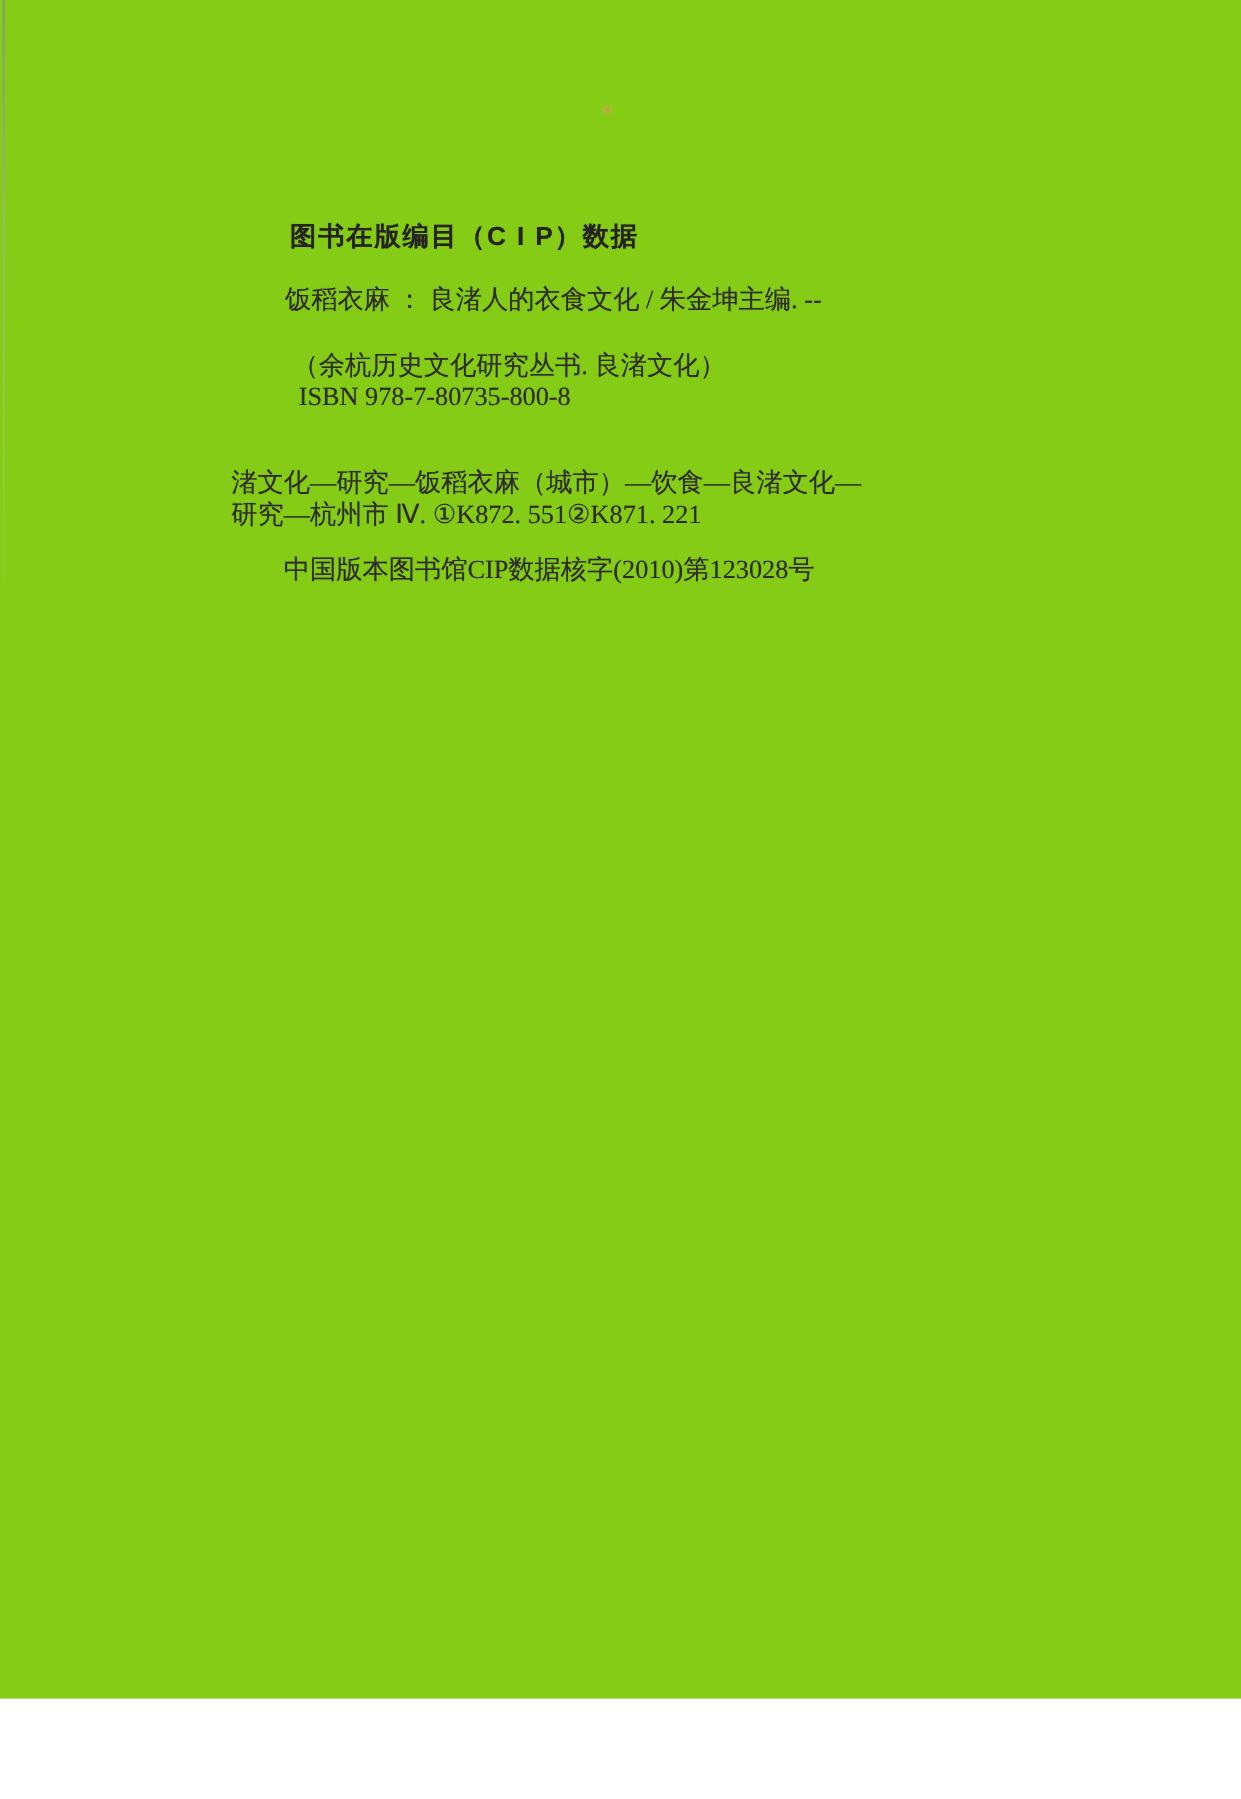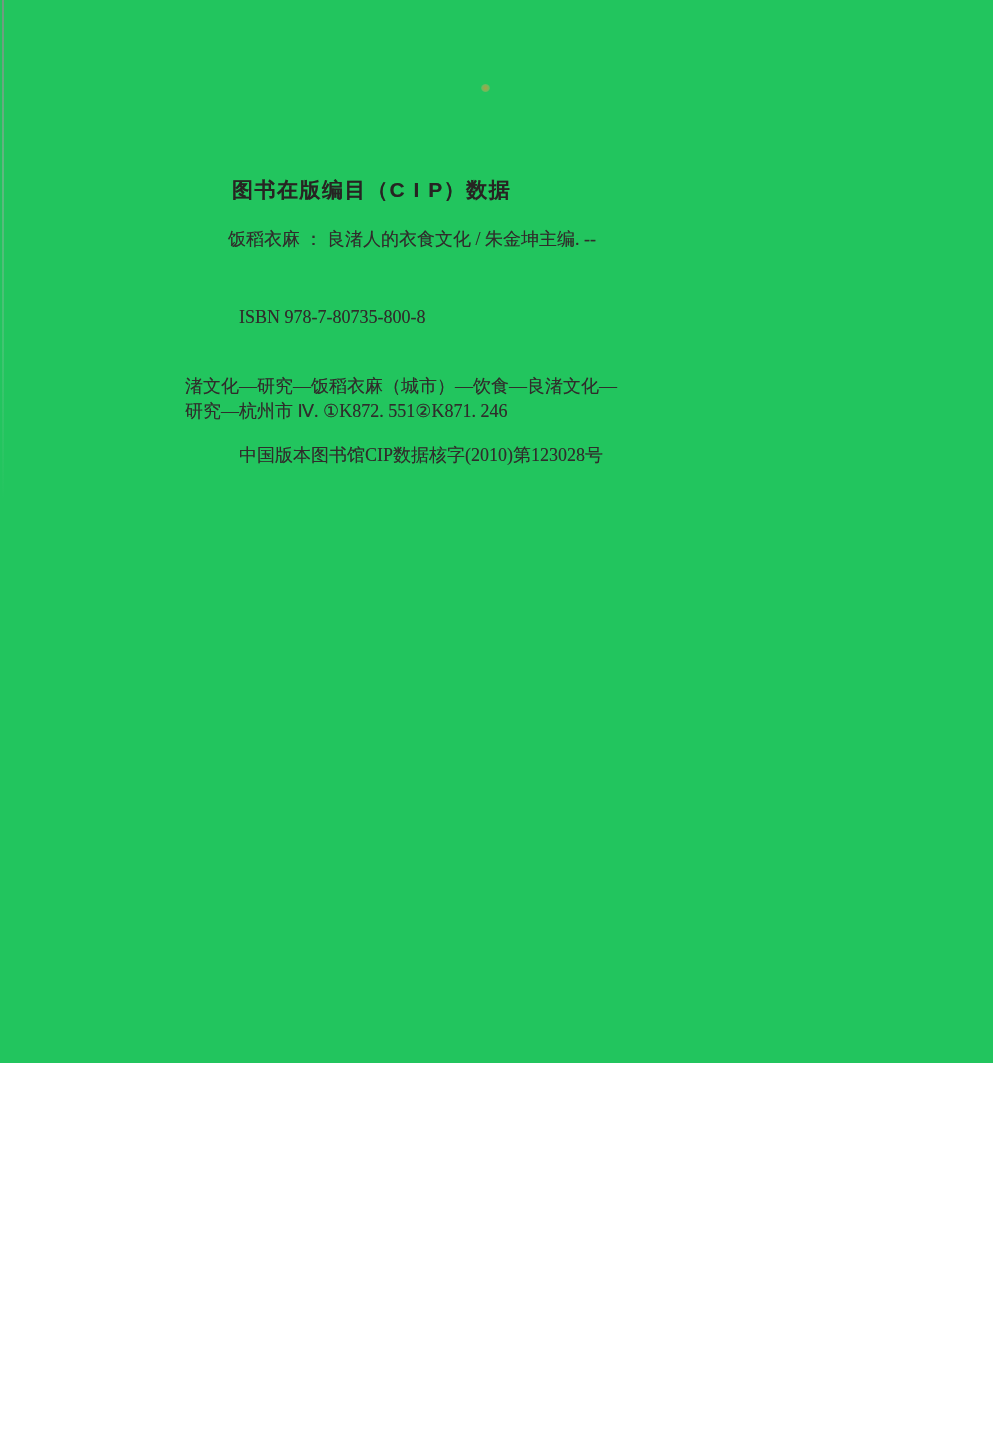--- a/index.html
+++ b/index.html
@@ -3,22 +3,22 @@
 <meta charset="utf-8">
 <style>
   html, body {
     margin: 0;
     padding: 0;
     background: #ffffff;
   }
   .page {
     position: relative;
     width: 993px;
-    height: 1063px;
-    background: #22c55e;
+    height: 1359px;
+    background: #84cc16;
     overflow: hidden;
     font-family: "Liberation Serif", serif;
   }
   
   .scan-edge-left {
     position: absolute;
     left: 2px;
     top: 0;
     width: 2px;
     height: 500px;
@@ -39,57 +39,58 @@
     background: radial-gradient(circle at 50% 50%,
       rgba(198,153,62,0.85) 0%,
       rgba(210,170,90,0.45) 55%,
       rgba(220,190,130,0) 100%);
   }
   .line {
     position: absolute;
     margin: 0;
     white-space: nowrap;
     color: #2f2d2b;
-    font-size: 18px;
+    font-size: 21px;
     line-height: 27px;
     text-shadow: 0 0 0.6px rgba(60,58,55,0.55);
   }
   .heading {
     font-family: "Liberation Sans", sans-serif;
     font-weight: bold;
     letter-spacing: 1.5px;
     font-size: 21px;
     color: #262422;
   }
   .l-heading { left: 232px; top: 176px; }
   .l-rec0    { left: 228px; top: 226px; }
   .l-rec1    { left: 190px; top: 253px; }
   .l-rec2    { left: 234px; top: 279px; }
   .l-rec3    { left: 239px; top: 304px; font-family: Liberation Serif, serif; }
   .l-cls0    { left: 235px; top: 348px; }
   .l-cls1    { left: 185px; top: 373px; }
   .l-cls2    { left: 185px; top: 398px; }
-  .l-reg     { left: 227px; top: 442px; margin-left: 12px; }
+  .l-reg     { left: 227px; top: 442px; }
 </style>
 </head>
 <body>
 
 <div class="page">
 
   <div class="scan-edge-left"></div>
   <div class="scan-speck"></div>
 
   <h1 class="line heading l-heading">图书在版编目（C I P）数据</h1>
 
   <div class="line l-rec0">饭稻衣麻 ： 良渚人的衣食文化 / 朱金坤主编. --</div>
 
 
+  <div class="line l-rec2">（余杭历史文化研究丛书. 良渚文化）</div>
 
   <div class="line l-rec3">ISBN 978-7-80735-800-8</div>
 
 
   <div class="line l-cls1">渚文化—研究—饭稻衣麻（城市）—饮食—良渚文化—</div>
 
-  <div class="line l-cls2">研究—杭州市 Ⅳ. ①K872. 551②K871. 246</div>
+  <div class="line l-cls2">研究—杭州市 Ⅳ. ①K872. 551②K871. 221</div>
 
   <div class="line l-reg">中国版本图书馆CIP数据核字(2010)第123028号</div>
 
 </div>
 
 </body></html>

